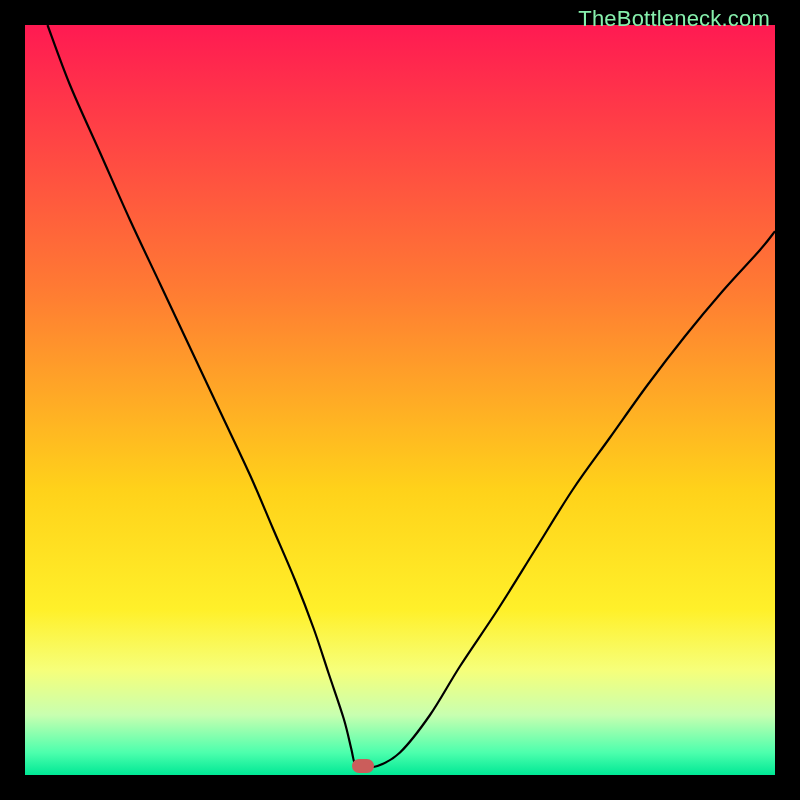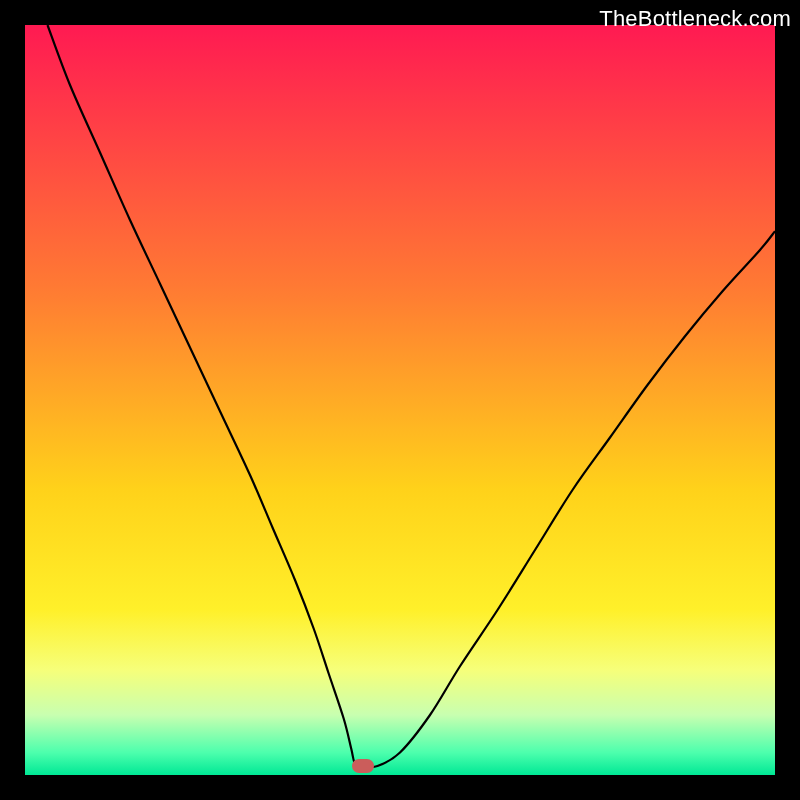--- a/index.html
+++ b/index.html
@@ -7,22 +7,22 @@
     padding: 0;
     width: 800px;
     height: 800px;
     background: #000;
     position: relative;
     font-family: Arial, sans-serif;
   }
   .watermark {
     position: absolute;
     top: 6px;
-    right: 9px;
-    color: #ffffff;
+    right: 30px;
+    color: #86efac;
     font-size: 22px;
     letter-spacing: 0.2px;
     z-index: 10;
   }
   .plot-area {
     position: absolute;
     left: 25px;
     top: 25px;
     width: 750px;
     height: 750px;

